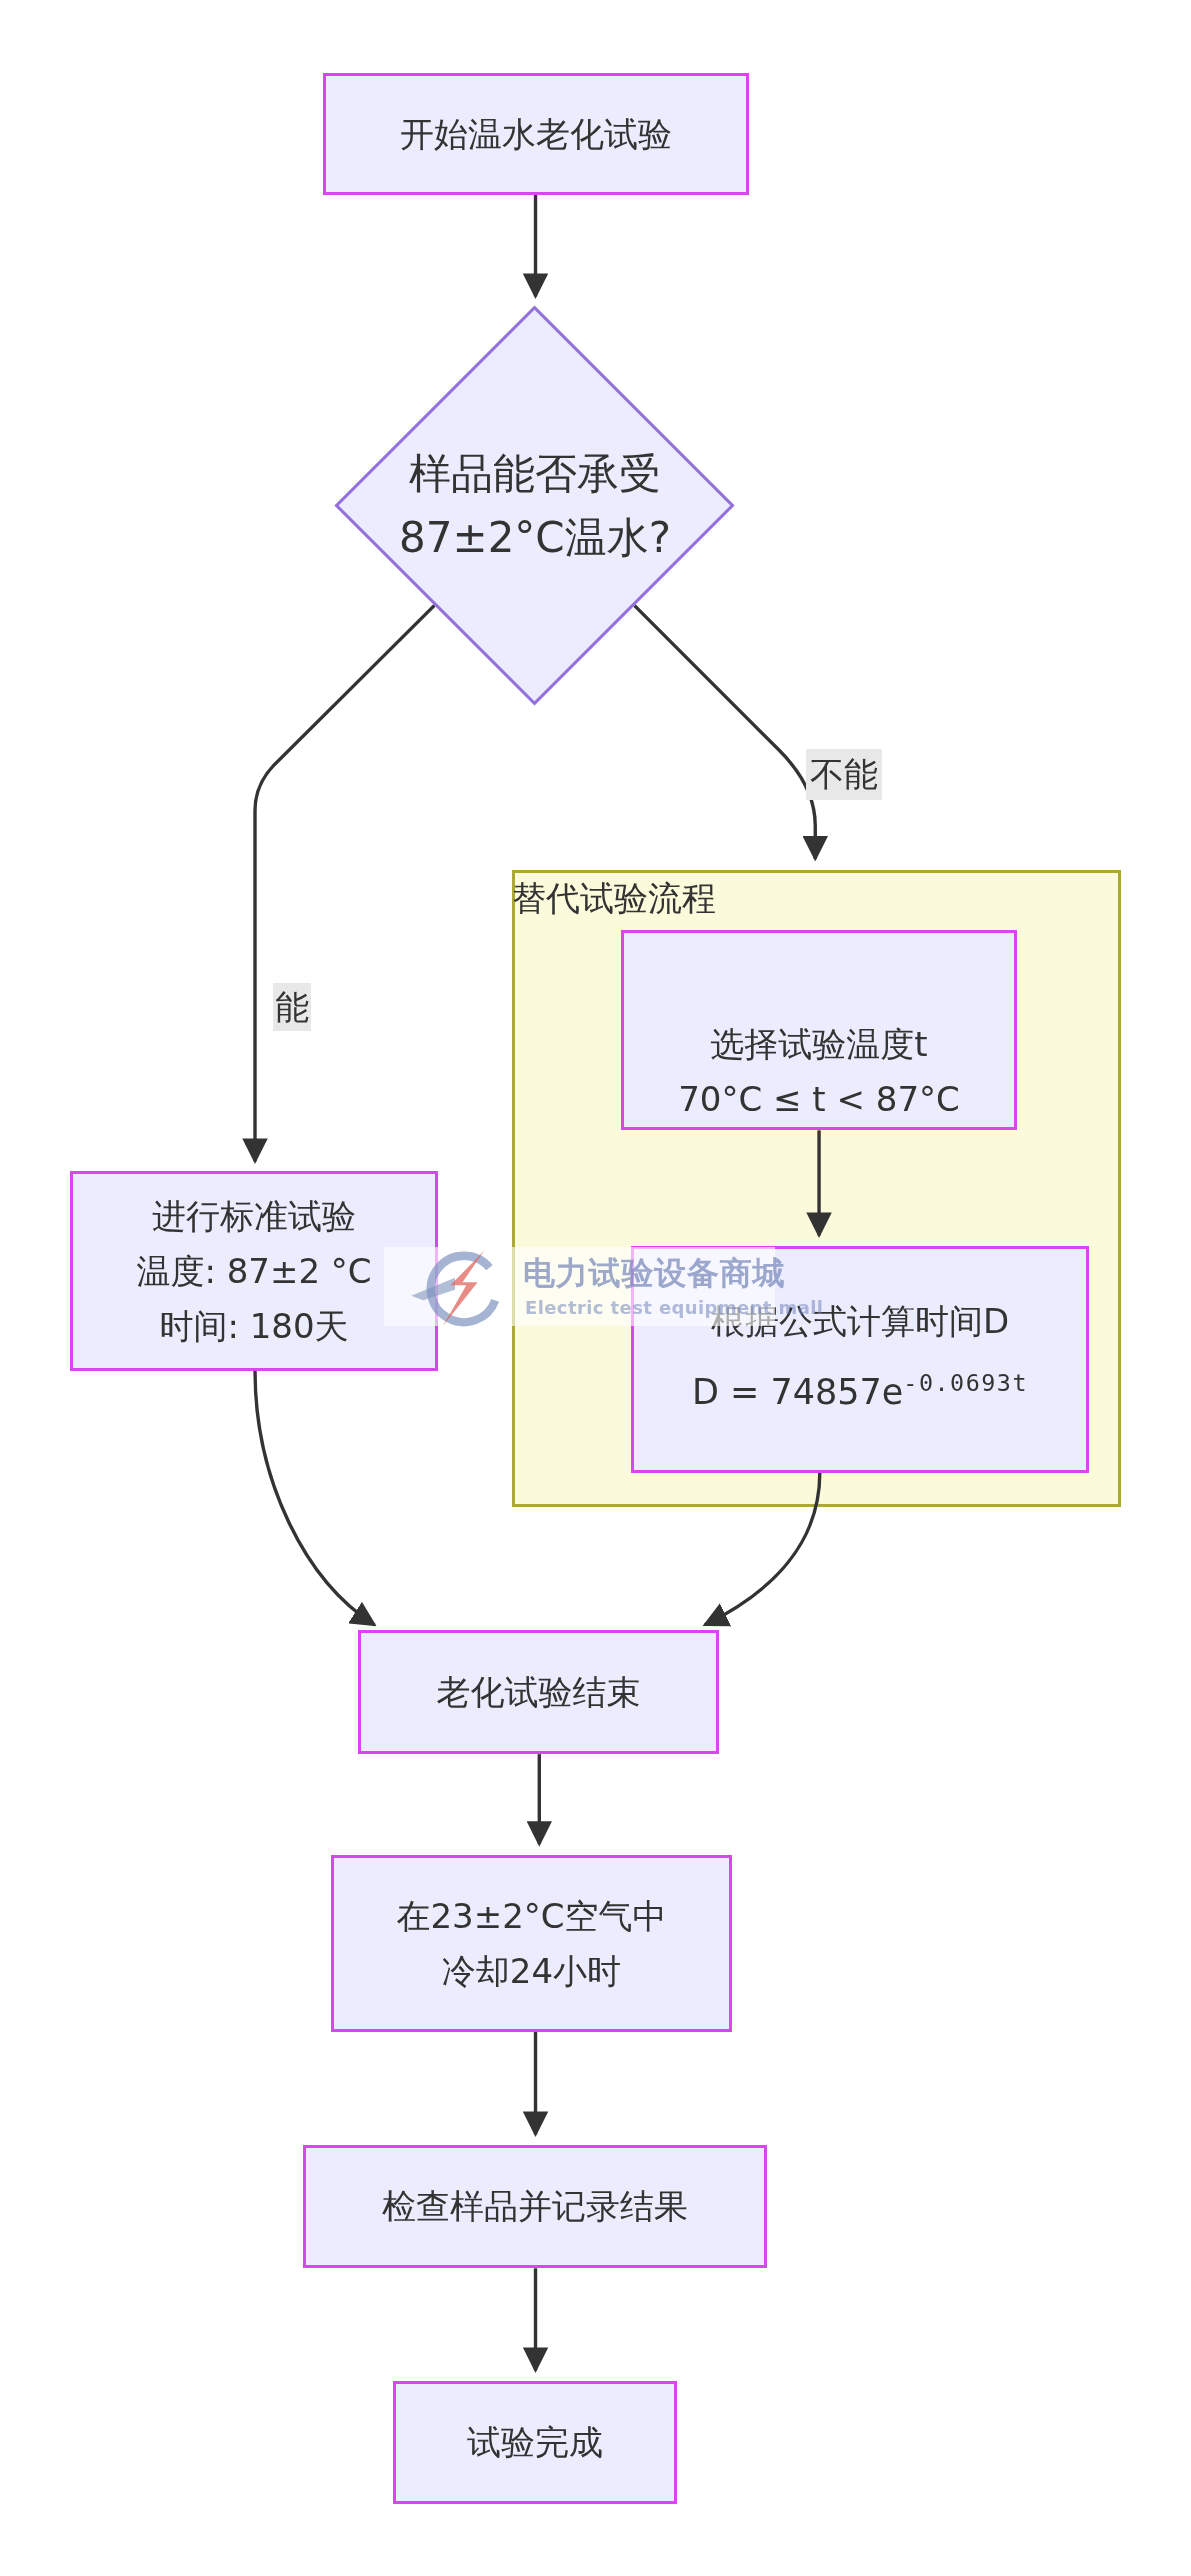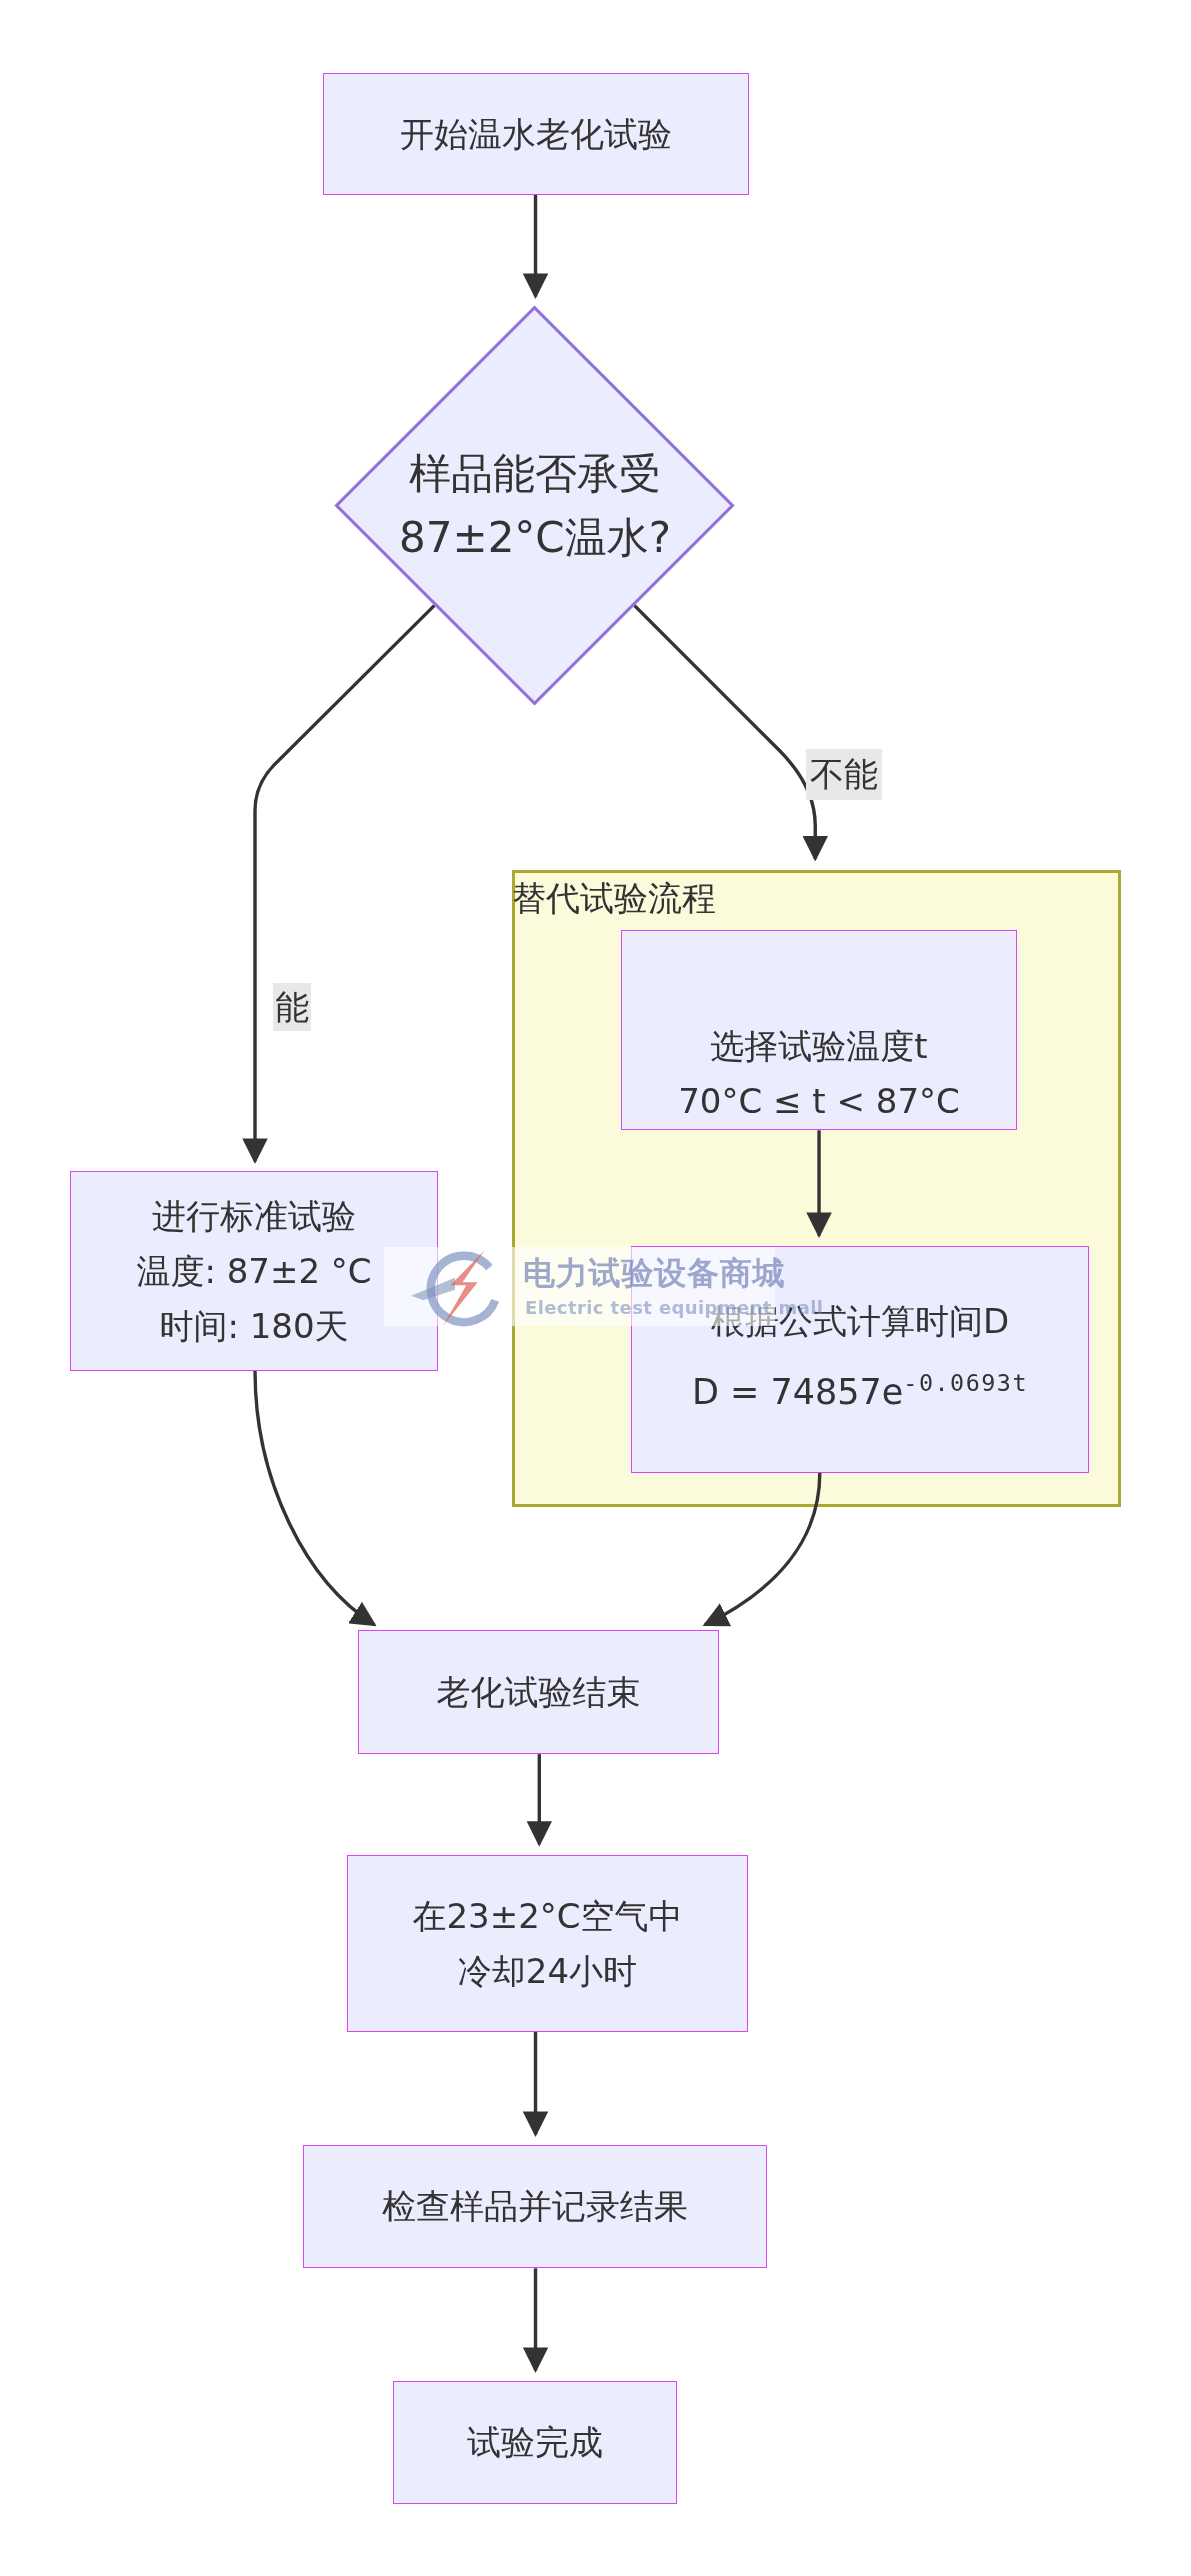--- a/index.html
+++ b/index.html
@@ -29,38 +29,38 @@
     position:absolute;
     left:512px;top:879px;width:609px;
     text-align:left;
     font-size:34px;
     line-height:39px;
     z-index:2;
   }
   .node{
     position:absolute;
     background:#ececff;
-    border:1px solid #d946ef;
+    border:3px solid #d946ef;
     box-sizing:border-box;
     display:flex;
     flex-direction:column;
     align-items:center;
     justify-content:center;
     text-align:center;
     font-size:34px;
     z-index:2;
   }
   .node .line{line-height:55px;white-space:nowrap;}
   
   .n-start   {left:323px;top:73px;  width:426px;height:122px;}
   .n-standard{left:70px; top:1171px;width:368px;height:200px;}
   .n-select  {left:621px;top:930px;width:396px;height:200px;justify-content:flex-end;}
   .n-formula {left:591px;top:1246px;width:458px;height:227px;margin-left:40px;}
   .n-merge   {left:358px;top:1630px;width:361px;height:124px;}
-  .n-cooling {left:347px;top:1855px;width:401px;height:177px;}
+  .n-cooling {left:331px;top:1855px;width:401px;height:177px;}
   .n-inspect {left:303px;top:2145px;width:464px;height:123px;}
   .n-done    {left:393px;top:2381px;width:284px;height:123px;}
   .formula-line{line-height:68px;white-space:nowrap;font-size:35px;}
   .formula-line sup{
     font-family:"DejaVu Sans Mono","Liberation Mono",monospace;
     font-size:23.4px;
     vertical-align:super;
     letter-spacing:1.5px;
   }
   .diamond{

